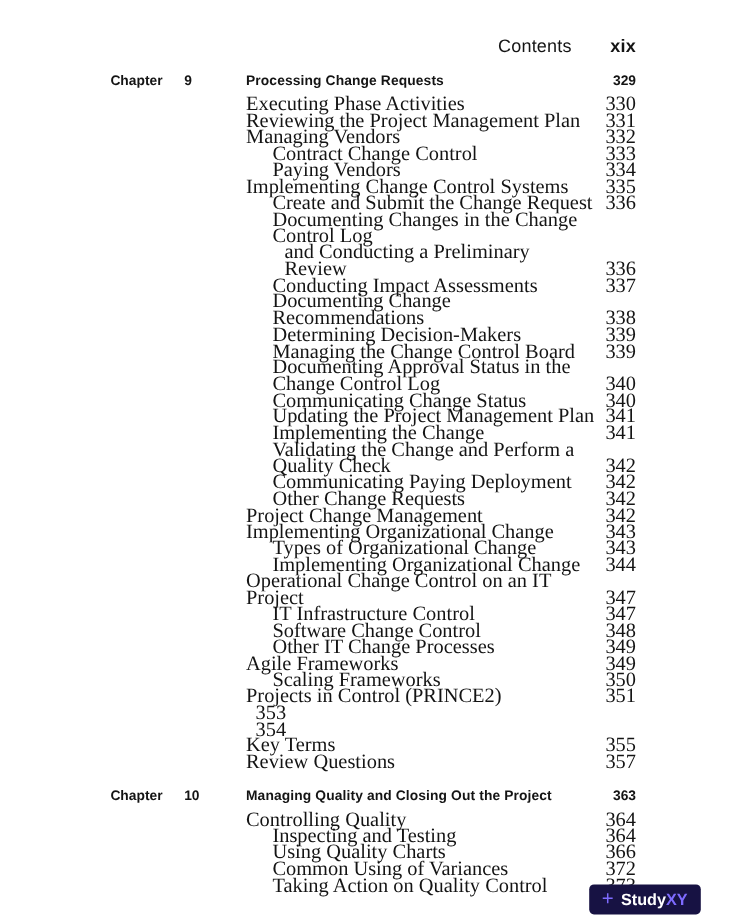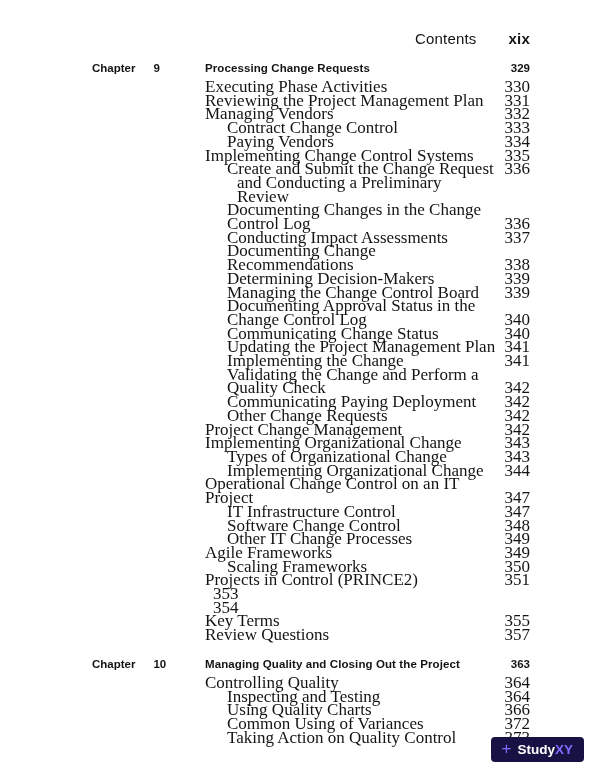--- a/index.html
+++ b/index.html
@@ -133,22 +133,22 @@
         <span class="entry-page">335</span>
       </div>
       <div class="entry-row level-2">
         <span class="entry-text">
           <span class="entry-line">Create and Submit the Change Request</span>
         </span>
         <span class="entry-page">336</span>
       </div>
       <div class="entry-row level-2">
         <span class="entry-text">
+          <span class="entry-line">Documenting Changes in the Change Control Log</span>
           <span class="entry-line cont">and Conducting a Preliminary Review</span>
-          <span class="entry-line">Documenting Changes in the Change Control Log</span>
         </span>
         <span class="entry-page">336</span>
       </div>
       <div class="entry-row level-2">
         <span class="entry-text">
           <span class="entry-line">Conducting Impact Assessments</span>
         </span>
         <span class="entry-page">337</span>
       </div>
       <div class="entry-row level-2">

